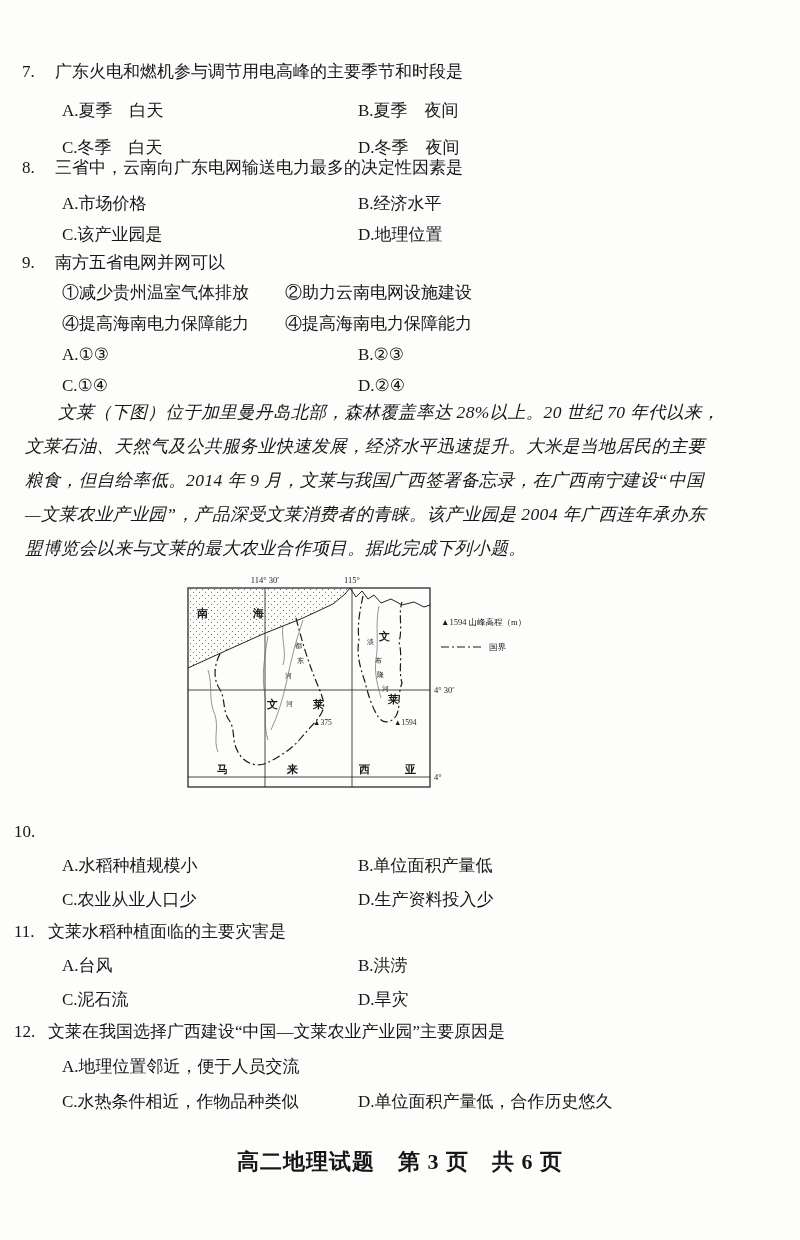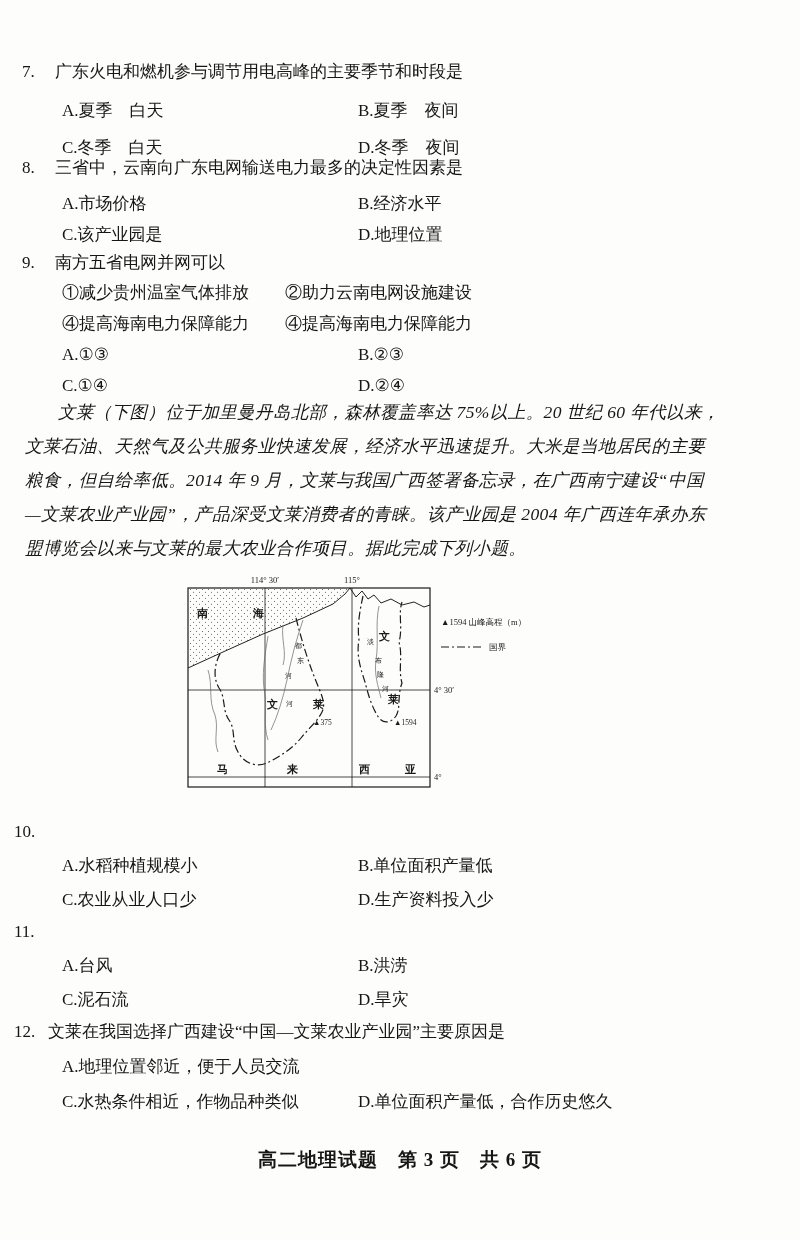--- a/index.html
+++ b/index.html
@@ -4,21 +4,21 @@
 <style>
   html,body{margin:0;padding:0;}
   .page{
     position:relative;width:800px;height:1240px;background:#fdfdfc;
     font-family:"Liberation Serif","DejaVu Serif",serif;color:#161616;
     overflow:hidden;
   }
   .t{position:absolute;white-space:nowrap;font-size:17px;line-height:1.2;}
   .qnum{font-size:17px;}
   .para{font-style:italic;font-size:17.5px;letter-spacing:0.4px;}
-  .footer{font-size:19px;font-weight:600;letter-spacing:1px;}
+  .footer{font-size:22px;font-weight:600;letter-spacing:1px;}
   svg text{font-family:"Liberation Serif","DejaVu Serif",serif;fill:#1a1a1a;}
   .map-cjk{font-size:11px;font-weight:bold;}
   .map-cjk-s{font-size:7px;}
   .map-tick{font-size:8.5px;}
   .map-leg{font-size:8.5px;}
   .map-peak{font-size:7.5px;}
 </style>
 </head>
 <body>
 
@@ -42,21 +42,21 @@
   <span class="t" style="left:55px;top:253px">南方五省电网并网可以</span>
   <span class="t" style="left:62px;top:283px">①减少贵州温室气体排放</span>
   <span class="t" style="left:285px;top:283px">②助力云南电网设施建设</span>
   <span class="t" style="left:62px;top:314px">④提高海南电力保障能力</span>
   <span class="t" style="left:285px;top:314px">④提高海南电力保障能力</span>
   <span class="t" style="left:62px;top:345px">A.①③</span>
   <span class="t" style="left:358px;top:345px">B.②③</span>
   <span class="t" style="left:62px;top:376px">C.①④</span>
   <span class="t" style="left:358px;top:376px">D.②④</span>
 
-  <span class="t para" style="left:58px;top:402px">文莱（下图）位于加里曼丹岛北部，森林覆盖率达 75%以上。20 世纪 60 年代以来，</span>
+  <span class="t para" style="left:58px;top:402px">文莱（下图）位于加里曼丹岛北部，森林覆盖率达 28%以上。20 世纪 70 年代以来，</span>
   <span class="t para" style="left:25px;top:436px">文莱石油、天然气及公共服务业快速发展，经济水平迅速提升。大米是当地居民的主要</span>
   <span class="t para" style="left:25px;top:470px">粮食，但自给率低。2014 年 9 月，文莱与我国广西签署备忘录，在广西南宁建设“中国</span>
   <span class="t para" style="left:25px;top:504px">—文莱农业产业园”，产品深受文莱消费者的青睐。该产业园是 2004 年广西连年承办东</span>
   <span class="t para" style="left:25px;top:538px">盟博览会以来与文莱的最大农业合作项目。据此完成下列小题。</span>
 
   <svg style="position:absolute;left:183px;top:570px" width="420" height="240" viewBox="0 0 420 240">
     <defs>
       <pattern id="stipple" width="6" height="6" patternUnits="userSpaceOnUse">
         <circle cx="1.5" cy="1.5" r="0.55" fill="#5a5a5a"></circle>
         <circle cx="4.5" cy="4.2" r="0.55" fill="#5a5a5a"></circle>
@@ -119,20 +119,21 @@
     <text class="map-leg" x="306" y="80">国界</text>
   </svg>
 
   <span class="t qnum" style="left:14px;top:822px">10.</span>
   <span class="t" style="left:62px;top:856px">A.水稻种植规模小</span>
   <span class="t" style="left:358px;top:856px">B.单位面积产量低</span>
   <span class="t" style="left:62px;top:890px">C.农业从业人口少</span>
   <span class="t" style="left:358px;top:890px">D.生产资料投入少</span>
 
   <span class="t qnum" style="left:14px;top:922px">11.</span>
+  <span class="t" style="left:48px;top:922px">文莱水稻种植面临的主要灾害是</span>
   <span class="t" style="left:62px;top:956px">A.台风</span>
   <span class="t" style="left:358px;top:956px">B.洪涝</span>
   <span class="t" style="left:62px;top:990px">C.泥石流</span>
   <span class="t" style="left:358px;top:990px">D.旱灾</span>
 
   <span class="t qnum" style="left:14px;top:1022px">12.</span>
   <span class="t" style="left:48px;top:1022px">文莱在我国选择广西建设“中国—文莱农业产业园”主要原因是</span>
   <span class="t" style="left:62px;top:1057px">A.地理位置邻近，便于人员交流</span>
   <span class="t" style="left:62px;top:1092px">C.水热条件相近，作物品种类似</span>
   <span class="t" style="left:358px;top:1092px">D.单位面积产量低，合作历史悠久</span>

